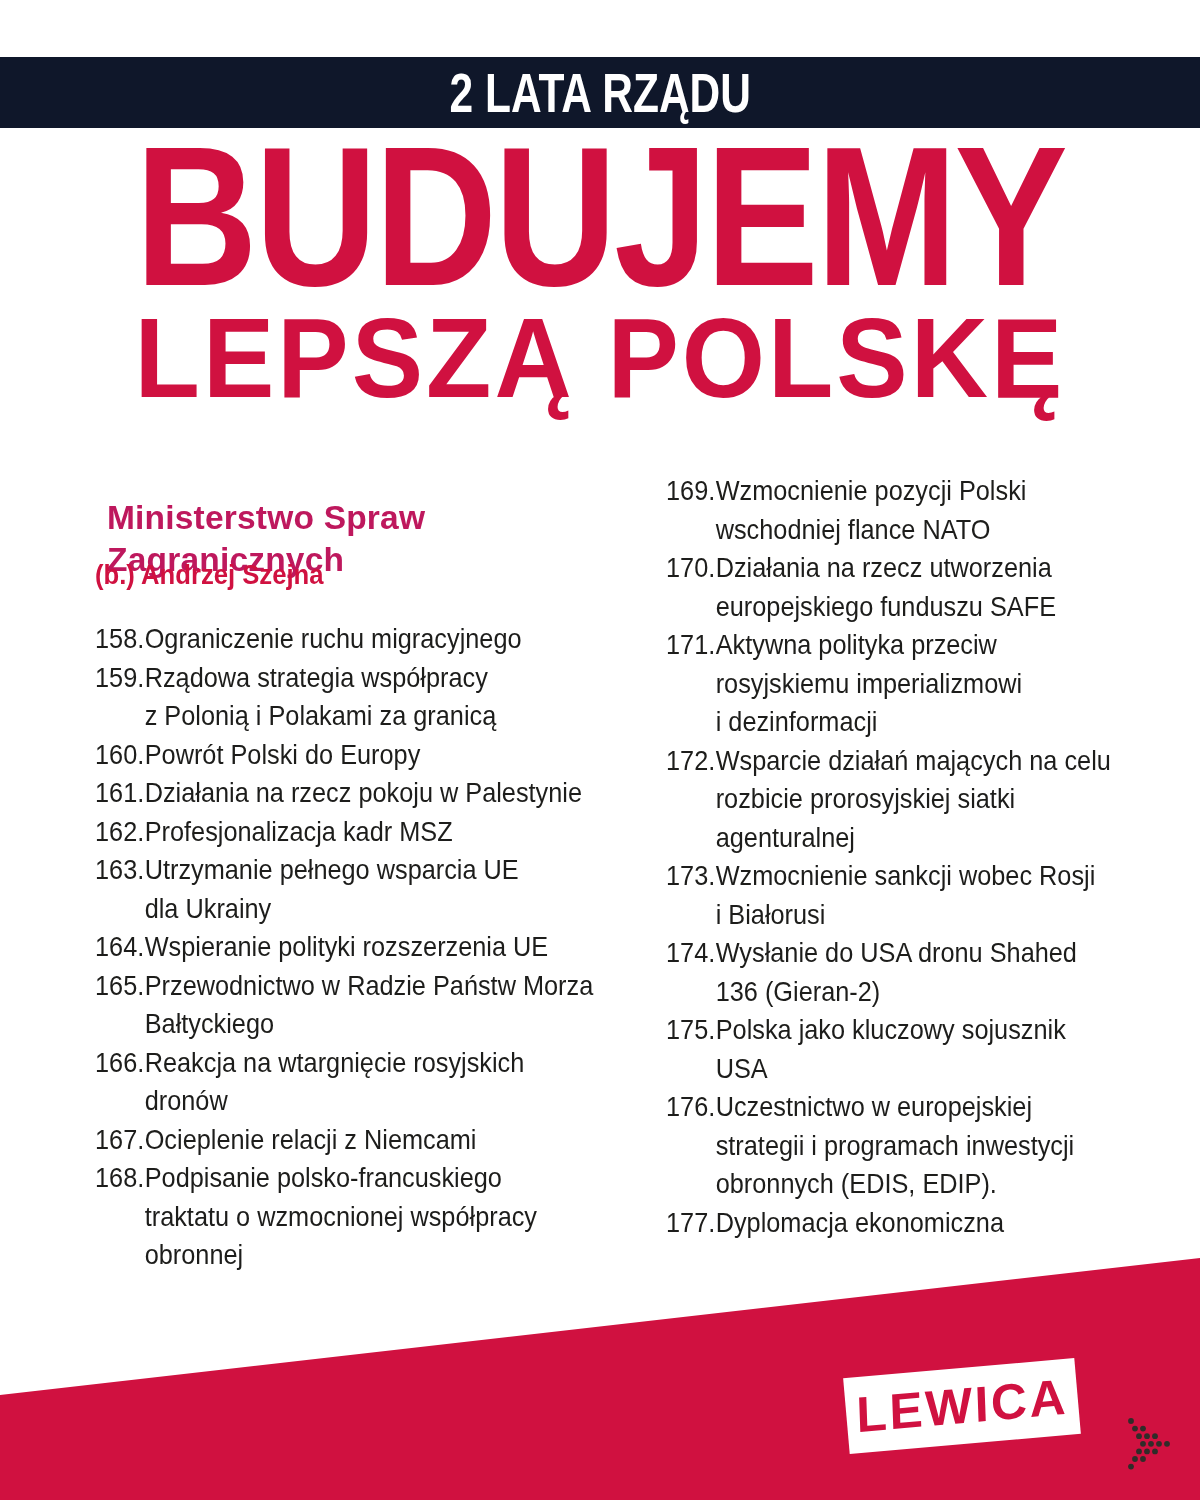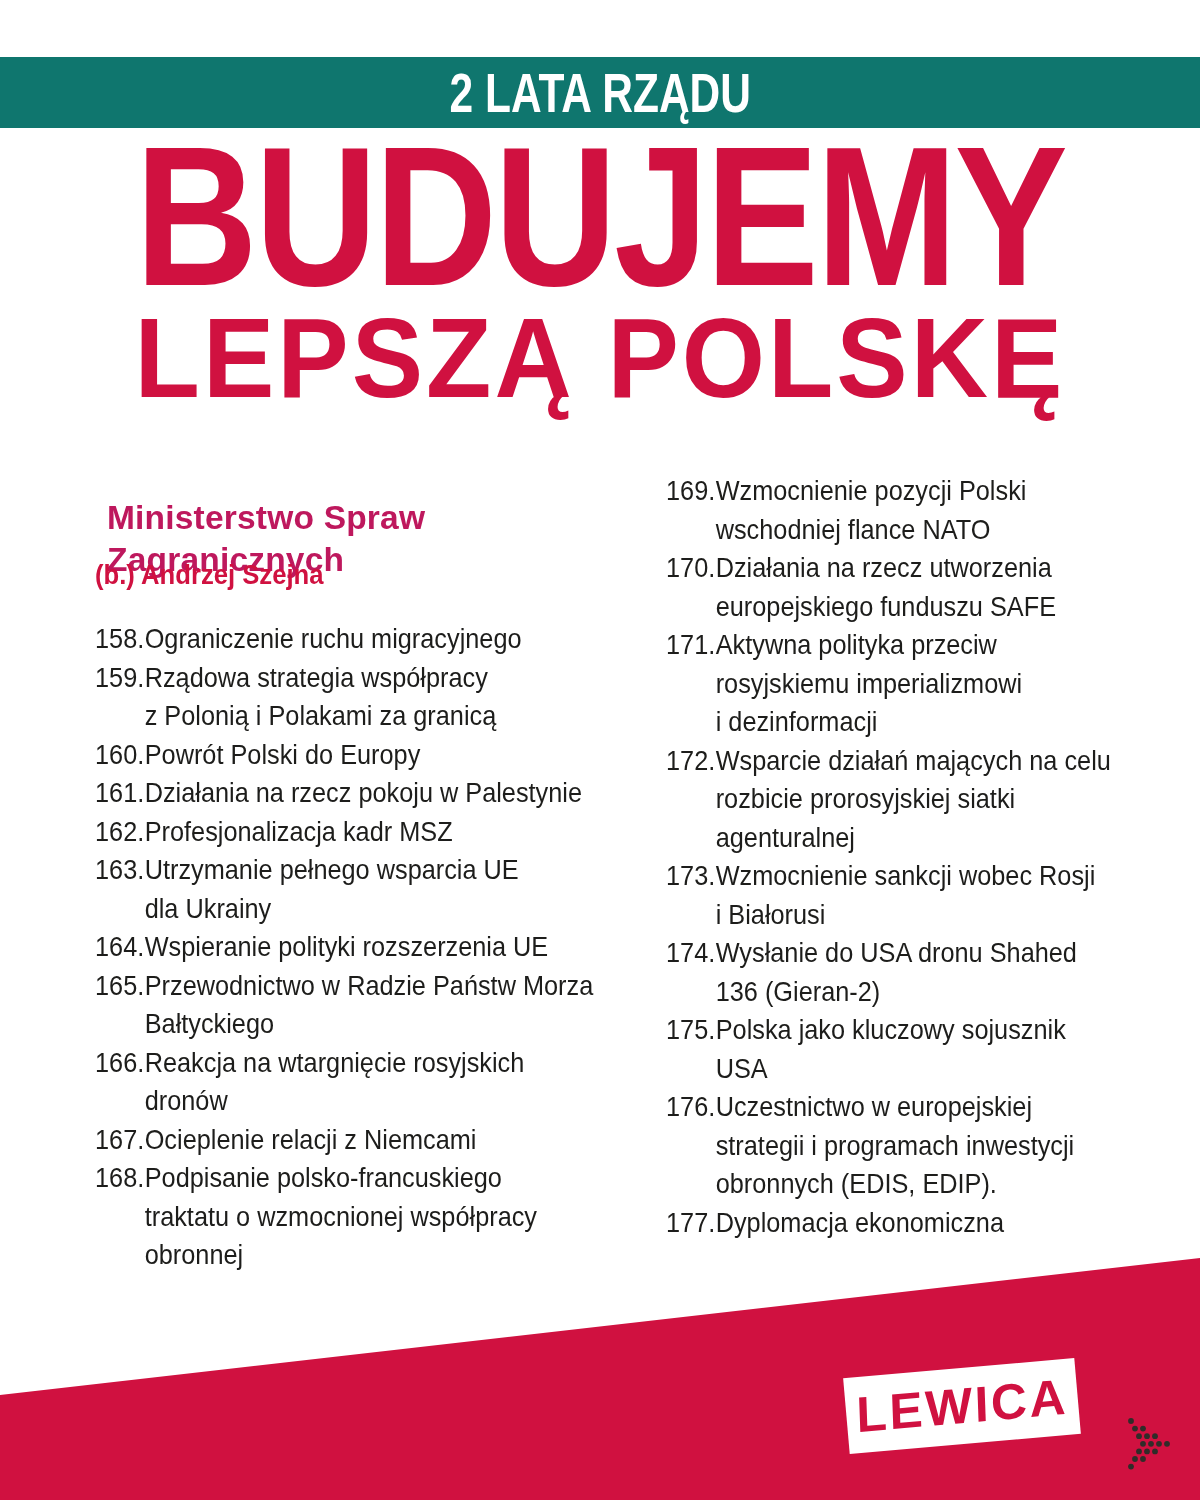--- a/index.html
+++ b/index.html
@@ -2,21 +2,21 @@
 <html lang="pl"><head>
 <meta charset="utf-8">
 <style>
   html,body{margin:0;padding:0;background:#ffffff;}
   .poster{
     position:relative;width:1200px;height:1500px;overflow:hidden;background:#ffffff;
     font-family:"Liberation Sans","DejaVu Sans",sans-serif;
   }
   
   .top-band{
-    position:absolute;left:0;top:57px;width:1200px;height:71px;background:#0f766e;
+    position:absolute;left:0;top:57px;width:1200px;height:71px;background:#0f172a;
     display:flex;align-items:center;justify-content:center;
   }
   .top-band .label{
     color:#ffffff;font-weight:bold;font-size:50px;letter-spacing:0px;
     transform:scale(0.85,1.12);transform-origin:center center;white-space:pre;
   }
   
   .headline-1{
     position:absolute;left:0;top:117px;width:1200px;margin:0;text-align:center;
     color:#d01140;font-weight:bold;font-size:170px;line-height:1;letter-spacing:-3px;

